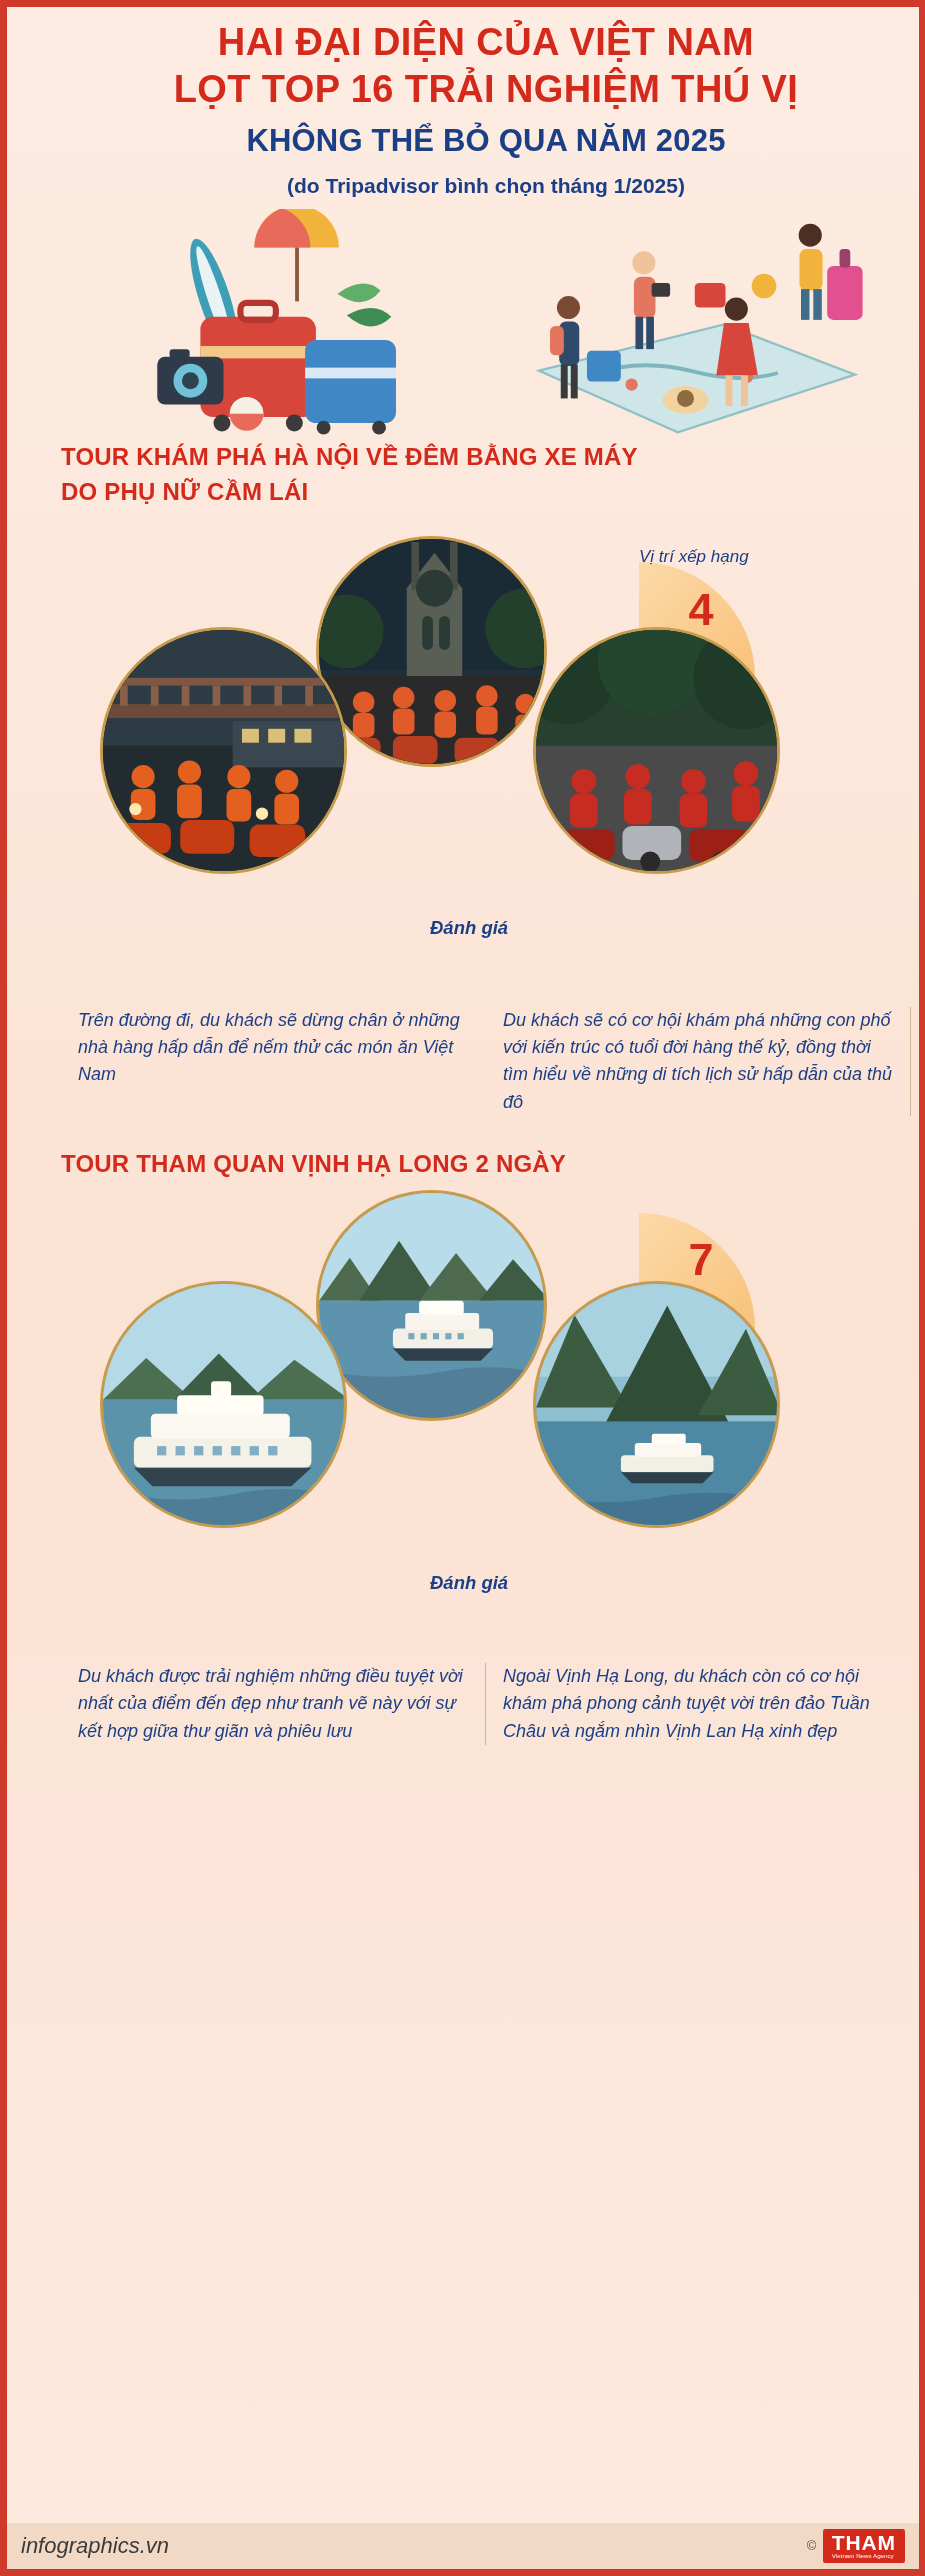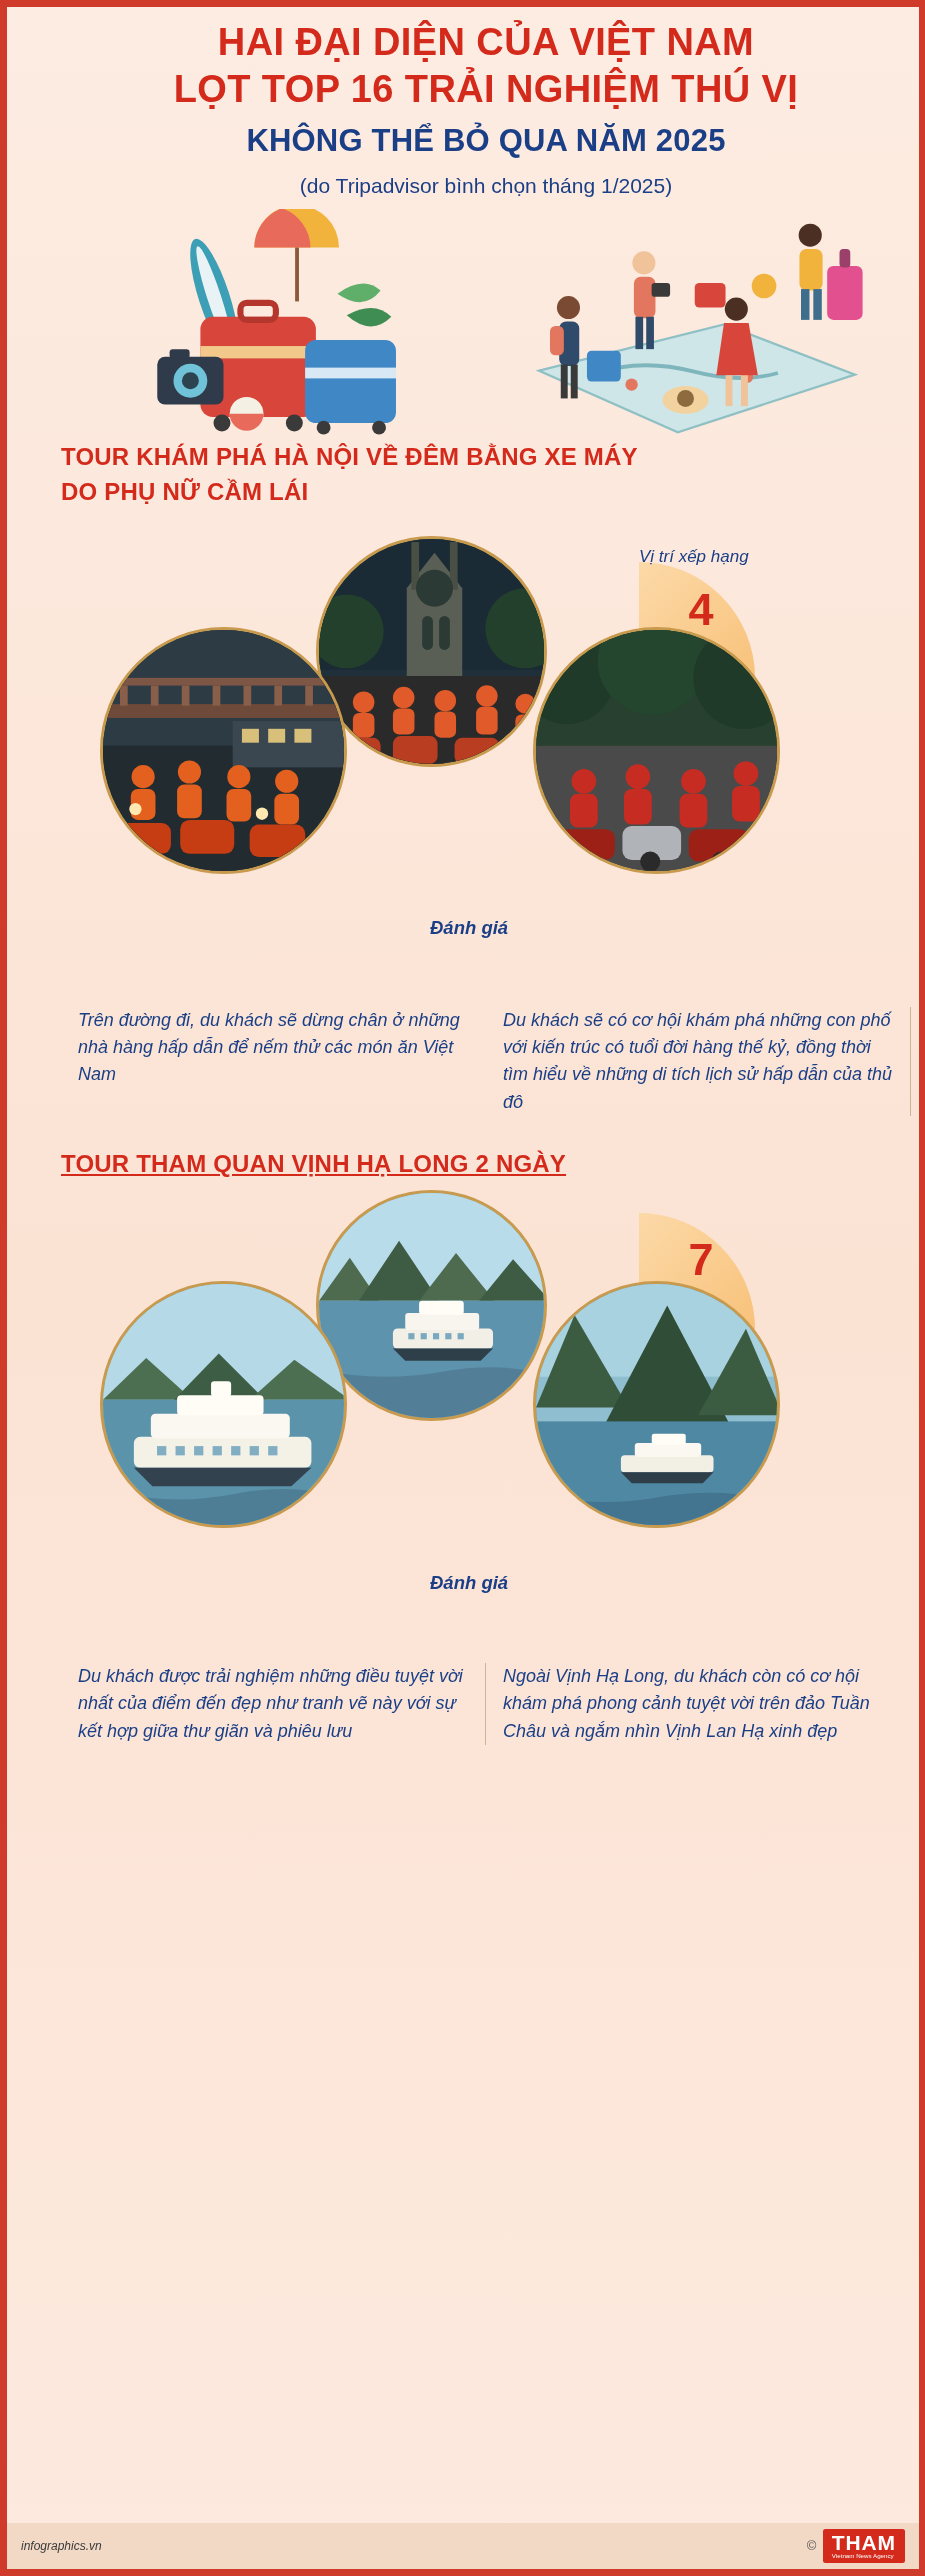--- a/index.html
+++ b/index.html
@@ -34,21 +34,21 @@
   }
   .t2 {
     font-size: 38px; font-weight: bold; color: #d42a1c;
     letter-spacing: 0.4px; line-height: 1.14; margin-top: 3.1px;
   }
   .t3 {
     font-size: 31px; font-weight: bold; color: #1b3f87;
     letter-spacing: 0.2px; line-height: 1.2; margin-top: 10.8px;
   }
   .t4 {
-    font-size: 21px; font-weight: normal; color: #1b3f87;
+    font-size: 21px; font-weight: bold; color: #1b3f87;
     margin-top: 15.4px;
   }
 
   
   .hero {
     position: relative;
     height: 231px;
     margin-top: 10.8px;
   }
   .hero svg { position: absolute; left: 0; top: 0; }
@@ -122,21 +122,21 @@
   .footer {
     position: absolute;
     left: 0; right: 0; bottom: 0;
     height: 46px;
     background: #f2d9c6;
     display: flex;
     align-items: center;
     justify-content: space-between;
     padding: 0 14px;
   }
-  .footer-url { font-size: 12px; color: #3a3a3a; font-style: italic; }
+  .footer-url { font-size: 22px; color: #3a3a3a; font-style: italic; }
   .footer-right { display: flex; align-items: center; gap: 6.2px; }
   .copy { font-size: 13px; color: #555; }
   .ttxvn {
     background: #d42a1c; color: #fff; font-weight: bold;
     font-size: 21px; padding: 2.3px 9.3px 3.9px 9.3px; border-radius: 2.3px;
     letter-spacing: 0.8px; line-height: 1;
   }
   .ttxvn small { display:block; font-size: 6.2px; font-weight: normal; letter-spacing: 0; }
 </style>
 </head>
@@ -344,21 +344,21 @@
       </div>
 
       <div class="eval-label" style="left:369px; top:407px;">Đánh giá</div>
     </div>
 
     <div class="cols">
       <div class="col">Trên đường đi, du khách sẽ dừng chân ở những nhà hàng hấp dẫn để nếm thử các món ăn Việt Nam</div>
       <div class="col left">Du khách sẽ có cơ hội khám phá những con phố với kiến trúc có tuổi đời hàng thế kỷ, đồng thời tìm hiểu về những di tích lịch sử hấp dẫn của thủ đô</div>
     </div>
 
-    <div class="sec-head" style="margin-top:31px;text-decoration:underline;">
+    <div class="sec-head" style="margin-top:31px;">
       <span>TOUR THAM QUAN VỊNH HẠ LONG 2 NGÀY</span>
     </div>
 
     <div class="cluster" style="height:478px;">
       <div class="rank-wedge" style="left:578px; top:31px;"></div>
       <div class="rank-num" style="left:609px; top:52px;">7</div>
 
       <div class="circ" style="left:255px; top:7.7px; width:231px; height:231px;">
         <svg width="231" height="231" viewBox="0 0 300 300">
           <rect width="300" height="300" fill="#a9cfe0"></rect>

